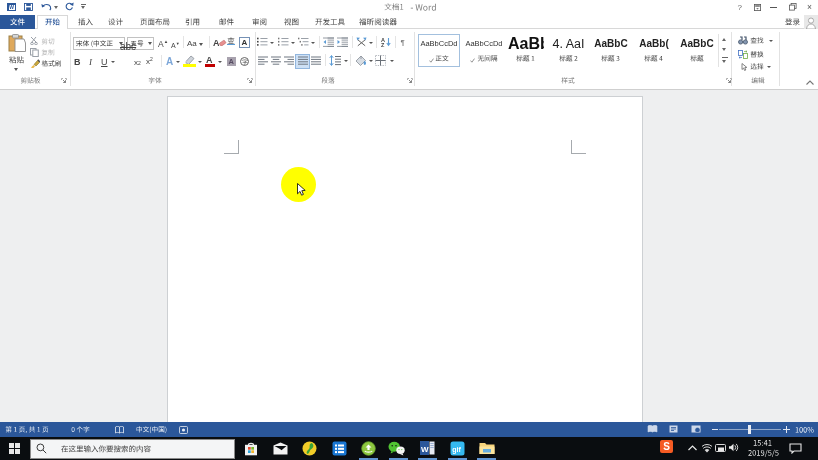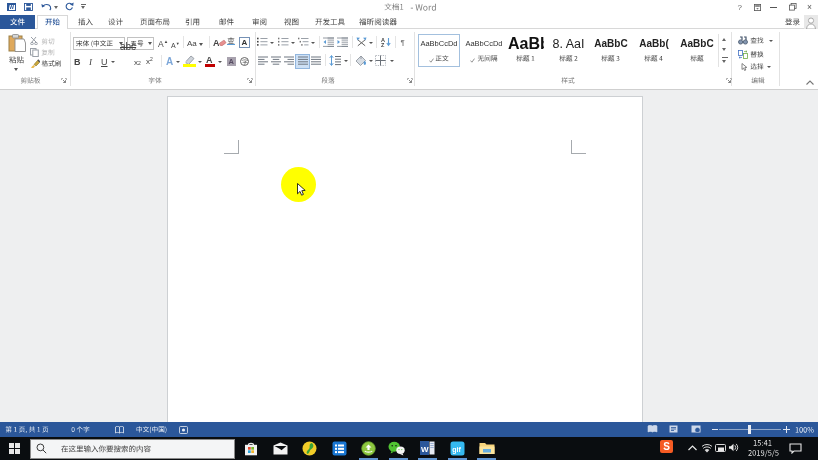--- a/index.html
+++ b/index.html
@@ -326,21 +326,21 @@
 <svg class="abs" style="left:470.2px;top:58px" width="5" height="5" viewBox="0 0 5 5">
     <path d="M0.5 2.6 L1.9 4.2 L4.5 0.6" stroke="#777" fill="none" stroke-width="0.8"></path>
   </svg>
 <svg style="position:absolute;left:476.75px;top:55px;overflow:visible;" width="21" height="7" viewBox="0 -6.16 21.00 7.35">
     <path d="M0.8 -5.4L0.8 -4.9L3.1 -4.9C3.1 -4.4 3.1 -3.9 3.0 -3.3L0.4 -3.3L0.4 -2.8L2.9 -2.8C2.6 -1.6 1.9 -0.5 0.3 0.1C0.4 0.2 0.6 0.4 0.6 0.6C2.4 -0.2 3.1 -1.5 3.4 -2.8L3.6 -2.8L3.6 -0.4C3.6 0.2 3.8 0.4 4.5 0.4C4.6 0.4 5.6 0.4 5.8 0.4C6.5 0.4 6.7 0.1 6.7 -1.0C6.6 -1.1 6.3 -1.1 6.2 -1.2C6.2 -0.3 6.1 -0.1 5.8 -0.1C5.6 -0.1 4.7 -0.1 4.5 -0.1C4.2 -0.1 4.1 -0.2 4.1 -0.4L4.1 -2.8L6.7 -2.8L6.7 -3.3L3.5 -3.3C3.6 -3.9 3.6 -4.4 3.6 -4.9L6.3 -4.9L6.3 -5.4ZM7.6 -4.3L7.6 0.6L8.2 0.6L8.2 -4.3ZM7.7 -5.5C8.1 -5.2 8.4 -4.8 8.6 -4.5L9.0 -4.8C8.9 -5.1 8.5 -5.5 8.1 -5.8ZM9.7 -2.1L11.3 -2.1L11.3 -1.1L9.7 -1.1ZM9.7 -3.4L11.3 -3.4L11.3 -2.5L9.7 -2.5ZM9.2 -3.9L9.2 -0.7L11.8 -0.7L11.8 -3.9ZM9.5 -5.5L9.5 -5.0L12.9 -5.0L12.9 -0.1C12.9 0.0 12.8 0.0 12.7 0.0C12.6 0.0 12.4 0.1 12.1 0.0C12.1 0.2 12.2 0.4 12.2 0.5C12.7 0.5 13.0 0.5 13.1 0.4C13.3 0.4 13.4 0.2 13.4 -0.1L13.4 -5.5ZM17.6 -4.3L19.8 -4.3L19.8 -3.7L17.6 -3.7ZM17.1 -4.7L17.1 -3.3L20.3 -3.3L20.3 -4.7ZM16.7 -5.6L16.7 -5.1L20.7 -5.1L20.7 -5.6ZM14.5 -5.6L14.5 0.5L15.0 0.5L15.0 -5.1L15.9 -5.1C15.8 -4.7 15.5 -4.0 15.3 -3.5C15.8 -3.0 16.0 -2.5 16.0 -2.1C16.0 -1.9 15.9 -1.7 15.8 -1.6C15.8 -1.6 15.7 -1.6 15.6 -1.6C15.5 -1.6 15.4 -1.6 15.2 -1.6C15.3 -1.4 15.3 -1.2 15.3 -1.1C15.5 -1.1 15.7 -1.1 15.8 -1.1C15.9 -1.1 16.1 -1.2 16.2 -1.2C16.4 -1.4 16.4 -1.7 16.4 -2.1C16.4 -2.5 16.3 -3.0 15.8 -3.6C16.0 -4.2 16.3 -4.8 16.5 -5.4L16.2 -5.6L16.1 -5.6ZM19.4 -2.4C19.2 -2.1 19.0 -1.7 18.8 -1.4L17.5 -1.4L17.5 -1.0L18.4 -1.0L18.4 0.4L18.9 0.4L18.9 -1.0L19.8 -1.0L19.8 -1.4L19.2 -1.4C19.4 -1.6 19.6 -1.9 19.7 -2.2ZM17.7 -2.2C17.9 -2.0 18.1 -1.6 18.2 -1.4L18.5 -1.5C18.4 -1.8 18.2 -2.1 18.0 -2.4ZM16.8 -2.9L16.8 0.6L17.3 0.6L17.3 -2.5L20.1 -2.5L20.1 0.0C20.1 0.1 20.1 0.1 20.0 0.1C19.9 0.1 19.7 0.1 19.4 0.1C19.5 0.2 19.6 0.4 19.6 0.6C19.9 0.6 20.2 0.6 20.3 0.5C20.5 0.4 20.6 0.3 20.6 0.0L20.6 -2.9Z" fill="#444"></path>
   </svg>
 <div class="abs" style="left:508px;top:36px;width:36px;height:15px;font-size:16px;font-weight:bold;color:#111;line-height:15px;white-space:nowrap;overflow:hidden">AaBb</div>
 <svg style="position:absolute;left:516.3px;top:55px;overflow:visible" width="19" height="7" viewBox="0 -6.16 19.45 7.35">
     <path d="M3.3 -5.3L3.3 -4.9L6.3 -4.9L6.3 -5.3ZM5.5 -2.3C5.8 -1.6 6.1 -0.7 6.2 -0.1L6.7 -0.3C6.6 -0.8 6.2 -1.7 5.9 -2.4ZM3.4 -2.4C3.3 -1.7 2.9 -0.9 2.5 -0.4C2.7 -0.3 2.9 -0.2 3.0 -0.1C3.4 -0.7 3.7 -1.5 3.9 -2.3ZM3.0 -3.7L3.0 -3.2L4.5 -3.2L4.5 -0.1C4.5 -0.0 4.4 -0.0 4.3 0.0C4.2 0.0 3.9 0.0 3.5 -0.0C3.6 0.2 3.7 0.4 3.7 0.5C4.2 0.5 4.5 0.5 4.7 0.4C4.9 0.3 5.0 0.2 5.0 -0.1L5.0 -3.2L6.7 -3.2L6.7 -3.7ZM1.4 -5.9L1.4 -4.4L0.3 -4.4L0.3 -3.9L1.3 -3.9C1.1 -3.0 0.6 -2.0 0.2 -1.5C0.3 -1.4 0.4 -1.2 0.5 -1.0C0.8 -1.5 1.2 -2.2 1.4 -3.0L1.4 0.6L1.9 0.6L1.9 -3.1C2.2 -2.8 2.5 -2.3 2.6 -2.1L2.9 -2.5C2.7 -2.7 2.1 -3.5 1.9 -3.7L1.9 -3.9L2.9 -3.9L2.9 -4.4L1.9 -4.4L1.9 -5.9ZM8.2 -4.3L9.7 -4.3L9.7 -3.8L8.2 -3.8ZM8.2 -5.2L9.7 -5.2L9.7 -4.7L8.2 -4.7ZM7.8 -5.6L7.8 -3.4L10.2 -3.4L10.2 -5.6ZM11.9 -3.7C11.8 -1.9 11.7 -1.0 10.2 -0.5C10.3 -0.5 10.4 -0.3 10.5 -0.2C12.1 -0.7 12.3 -1.7 12.3 -3.7ZM12.1 -1.3C12.6 -1.0 13.1 -0.5 13.4 -0.2L13.7 -0.6C13.4 -0.8 12.8 -1.3 12.4 -1.6ZM7.9 -2.1C7.8 -1.1 7.7 -0.3 7.2 0.3C7.3 0.3 7.5 0.5 7.6 0.5C7.9 0.2 8.0 -0.2 8.1 -0.7C8.8 0.2 9.8 0.4 11.3 0.4L13.6 0.4C13.6 0.3 13.7 0.1 13.7 -0.0C13.3 -0.0 11.6 -0.0 11.3 -0.0C10.5 -0.0 9.8 -0.1 9.2 -0.3L9.2 -1.3L10.4 -1.3L10.4 -1.7L9.2 -1.7L9.2 -2.5L10.5 -2.5L10.5 -2.9L7.3 -2.9L7.3 -2.5L8.8 -2.5L8.8 -0.6C8.6 -0.7 8.4 -1.0 8.2 -1.2C8.3 -1.5 8.3 -1.8 8.3 -2.1ZM10.8 -4.5L10.8 -1.5L11.2 -1.5L11.2 -4.1L12.9 -4.1L12.9 -1.5L13.3 -1.5L13.3 -4.5L12.0 -4.5C12.1 -4.6 12.2 -4.9 12.3 -5.1L13.7 -5.1L13.7 -5.6L10.5 -5.6L10.5 -5.1L11.8 -5.1C11.7 -4.9 11.6 -4.6 11.6 -4.5ZM16.2 0.0L19.0 0.0L19.0 -0.5L18.0 -0.5L18.0 -5.1L17.5 -5.1C17.2 -5.0 16.9 -4.9 16.4 -4.8L16.4 -4.4L17.3 -4.4L17.3 -0.5L16.2 -0.5Z" fill="#444"></path>
   </svg>
-<div class="abs" style="left:546.5px;top:38px;width:44px;height:12px;font-size:12.5px;font-weight:normal;color:#222;text-align:center;line-height:12px;white-space:nowrap">8. AaI</div>
+<div class="abs" style="left:546.5px;top:38px;width:44px;height:12px;font-size:12.5px;font-weight:normal;color:#222;text-align:center;line-height:12px;white-space:nowrap">4. AaI</div>
 <svg style="position:absolute;left:558.8px;top:55px;overflow:visible" width="19" height="7" viewBox="0 -6.16 19.45 7.35">
     <path d="M3.3 -5.3L3.3 -4.9L6.3 -4.9L6.3 -5.3ZM5.5 -2.3C5.8 -1.6 6.1 -0.7 6.2 -0.1L6.7 -0.3C6.6 -0.8 6.2 -1.7 5.9 -2.4ZM3.4 -2.4C3.3 -1.7 2.9 -0.9 2.5 -0.4C2.7 -0.3 2.9 -0.2 3.0 -0.1C3.4 -0.7 3.7 -1.5 3.9 -2.3ZM3.0 -3.7L3.0 -3.2L4.5 -3.2L4.5 -0.1C4.5 -0.0 4.4 -0.0 4.3 0.0C4.2 0.0 3.9 0.0 3.5 -0.0C3.6 0.2 3.7 0.4 3.7 0.5C4.2 0.5 4.5 0.5 4.7 0.4C4.9 0.3 5.0 0.2 5.0 -0.1L5.0 -3.2L6.7 -3.2L6.7 -3.7ZM1.4 -5.9L1.4 -4.4L0.3 -4.4L0.3 -3.9L1.3 -3.9C1.1 -3.0 0.6 -2.0 0.2 -1.5C0.3 -1.4 0.4 -1.2 0.5 -1.0C0.8 -1.5 1.2 -2.2 1.4 -3.0L1.4 0.6L1.9 0.6L1.9 -3.1C2.2 -2.8 2.5 -2.3 2.6 -2.1L2.9 -2.5C2.7 -2.7 2.1 -3.5 1.9 -3.7L1.9 -3.9L2.9 -3.9L2.9 -4.4L1.9 -4.4L1.9 -5.9ZM8.2 -4.3L9.7 -4.3L9.7 -3.8L8.2 -3.8ZM8.2 -5.2L9.7 -5.2L9.7 -4.7L8.2 -4.7ZM7.8 -5.6L7.8 -3.4L10.2 -3.4L10.2 -5.6ZM11.9 -3.7C11.8 -1.9 11.7 -1.0 10.2 -0.5C10.3 -0.5 10.4 -0.3 10.5 -0.2C12.1 -0.7 12.3 -1.7 12.3 -3.7ZM12.1 -1.3C12.6 -1.0 13.1 -0.5 13.4 -0.2L13.7 -0.6C13.4 -0.8 12.8 -1.3 12.4 -1.6ZM7.9 -2.1C7.8 -1.1 7.7 -0.3 7.2 0.3C7.3 0.3 7.5 0.5 7.6 0.5C7.9 0.2 8.0 -0.2 8.1 -0.7C8.8 0.2 9.8 0.4 11.3 0.4L13.6 0.4C13.6 0.3 13.7 0.1 13.7 -0.0C13.3 -0.0 11.6 -0.0 11.3 -0.0C10.5 -0.0 9.8 -0.1 9.2 -0.3L9.2 -1.3L10.4 -1.3L10.4 -1.7L9.2 -1.7L9.2 -2.5L10.5 -2.5L10.5 -2.9L7.3 -2.9L7.3 -2.5L8.8 -2.5L8.8 -0.6C8.6 -0.7 8.4 -1.0 8.2 -1.2C8.3 -1.5 8.3 -1.8 8.3 -2.1ZM10.8 -4.5L10.8 -1.5L11.2 -1.5L11.2 -4.1L12.9 -4.1L12.9 -1.5L13.3 -1.5L13.3 -4.5L12.0 -4.5C12.1 -4.6 12.2 -4.9 12.3 -5.1L13.7 -5.1L13.7 -5.6L10.5 -5.6L10.5 -5.1L11.8 -5.1C11.7 -4.9 11.6 -4.6 11.6 -4.5ZM15.9 0.0L19.1 0.0L19.1 -0.6L17.7 -0.6C17.4 -0.6 17.1 -0.5 16.8 -0.5C18.0 -1.6 18.9 -2.7 18.9 -3.7C18.9 -4.6 18.3 -5.2 17.4 -5.2C16.7 -5.2 16.3 -4.9 15.8 -4.5L16.2 -4.1C16.5 -4.5 16.9 -4.7 17.3 -4.7C17.9 -4.7 18.2 -4.3 18.2 -3.7C18.2 -2.8 17.5 -1.8 15.9 -0.4Z" fill="#444"></path>
   </svg>
 <div class="abs" style="left:589px;top:38px;width:44px;height:12px;font-size:10px;font-weight:bold;color:#222;text-align:center;line-height:12px;white-space:nowrap">AaBbC</div>
 <svg style="position:absolute;left:601.3px;top:55px;overflow:visible" width="19" height="7" viewBox="0 -6.16 19.45 7.35">
     <path d="M3.3 -5.3L3.3 -4.9L6.3 -4.9L6.3 -5.3ZM5.5 -2.3C5.8 -1.6 6.1 -0.7 6.2 -0.1L6.7 -0.3C6.6 -0.8 6.2 -1.7 5.9 -2.4ZM3.4 -2.4C3.3 -1.7 2.9 -0.9 2.5 -0.4C2.7 -0.3 2.9 -0.2 3.0 -0.1C3.4 -0.7 3.7 -1.5 3.9 -2.3ZM3.0 -3.7L3.0 -3.2L4.5 -3.2L4.5 -0.1C4.5 -0.0 4.4 -0.0 4.3 0.0C4.2 0.0 3.9 0.0 3.5 -0.0C3.6 0.2 3.7 0.4 3.7 0.5C4.2 0.5 4.5 0.5 4.7 0.4C4.9 0.3 5.0 0.2 5.0 -0.1L5.0 -3.2L6.7 -3.2L6.7 -3.7ZM1.4 -5.9L1.4 -4.4L0.3 -4.4L0.3 -3.9L1.3 -3.9C1.1 -3.0 0.6 -2.0 0.2 -1.5C0.3 -1.4 0.4 -1.2 0.5 -1.0C0.8 -1.5 1.2 -2.2 1.4 -3.0L1.4 0.6L1.9 0.6L1.9 -3.1C2.2 -2.8 2.5 -2.3 2.6 -2.1L2.9 -2.5C2.7 -2.7 2.1 -3.5 1.9 -3.7L1.9 -3.9L2.9 -3.9L2.9 -4.4L1.9 -4.4L1.9 -5.9ZM8.2 -4.3L9.7 -4.3L9.7 -3.8L8.2 -3.8ZM8.2 -5.2L9.7 -5.2L9.7 -4.7L8.2 -4.7ZM7.8 -5.6L7.8 -3.4L10.2 -3.4L10.2 -5.6ZM11.9 -3.7C11.8 -1.9 11.7 -1.0 10.2 -0.5C10.3 -0.5 10.4 -0.3 10.5 -0.2C12.1 -0.7 12.3 -1.7 12.3 -3.7ZM12.1 -1.3C12.6 -1.0 13.1 -0.5 13.4 -0.2L13.7 -0.6C13.4 -0.8 12.8 -1.3 12.4 -1.6ZM7.9 -2.1C7.8 -1.1 7.7 -0.3 7.2 0.3C7.3 0.3 7.5 0.5 7.6 0.5C7.9 0.2 8.0 -0.2 8.1 -0.7C8.8 0.2 9.8 0.4 11.3 0.4L13.6 0.4C13.6 0.3 13.7 0.1 13.7 -0.0C13.3 -0.0 11.6 -0.0 11.3 -0.0C10.5 -0.0 9.8 -0.1 9.2 -0.3L9.2 -1.3L10.4 -1.3L10.4 -1.7L9.2 -1.7L9.2 -2.5L10.5 -2.5L10.5 -2.9L7.3 -2.9L7.3 -2.5L8.8 -2.5L8.8 -0.6C8.6 -0.7 8.4 -1.0 8.2 -1.2C8.3 -1.5 8.3 -1.8 8.3 -2.1ZM10.8 -4.5L10.8 -1.5L11.2 -1.5L11.2 -4.1L12.9 -4.1L12.9 -1.5L13.3 -1.5L13.3 -4.5L12.0 -4.5C12.1 -4.6 12.2 -4.9 12.3 -5.1L13.7 -5.1L13.7 -5.6L10.5 -5.6L10.5 -5.1L11.8 -5.1C11.7 -4.9 11.6 -4.6 11.6 -4.5ZM17.4 0.1C18.3 0.1 19.1 -0.5 19.1 -1.4C19.1 -2.1 18.6 -2.5 18.0 -2.7L18.0 -2.7C18.5 -2.9 18.9 -3.3 18.9 -3.9C18.9 -4.8 18.3 -5.2 17.4 -5.2C16.8 -5.2 16.3 -5.0 16.0 -4.6L16.3 -4.2C16.6 -4.5 17.0 -4.7 17.4 -4.7C17.9 -4.7 18.2 -4.4 18.2 -3.9C18.2 -3.3 17.9 -2.9 16.8 -2.9L16.8 -2.4C18.0 -2.4 18.4 -2.0 18.4 -1.4C18.4 -0.8 18.0 -0.4 17.4 -0.4C16.8 -0.4 16.4 -0.7 16.1 -1.0L15.8 -0.6C16.1 -0.2 16.6 0.1 17.4 0.1Z" fill="#444"></path>
   </svg>
 <div class="abs" style="left:632px;top:38px;width:44px;height:12px;font-size:10px;font-weight:bold;color:#222;text-align:center;line-height:12px;white-space:nowrap">AaBb(</div>
 <svg style="position:absolute;left:644.3px;top:55px;overflow:visible" width="19" height="7" viewBox="0 -6.16 19.45 7.35">
     <path d="M3.3 -5.3L3.3 -4.9L6.3 -4.9L6.3 -5.3ZM5.5 -2.3C5.8 -1.6 6.1 -0.7 6.2 -0.1L6.7 -0.3C6.6 -0.8 6.2 -1.7 5.9 -2.4ZM3.4 -2.4C3.3 -1.7 2.9 -0.9 2.5 -0.4C2.7 -0.3 2.9 -0.2 3.0 -0.1C3.4 -0.7 3.7 -1.5 3.9 -2.3ZM3.0 -3.7L3.0 -3.2L4.5 -3.2L4.5 -0.1C4.5 -0.0 4.4 -0.0 4.3 0.0C4.2 0.0 3.9 0.0 3.5 -0.0C3.6 0.2 3.7 0.4 3.7 0.5C4.2 0.5 4.5 0.5 4.7 0.4C4.9 0.3 5.0 0.2 5.0 -0.1L5.0 -3.2L6.7 -3.2L6.7 -3.7ZM1.4 -5.9L1.4 -4.4L0.3 -4.4L0.3 -3.9L1.3 -3.9C1.1 -3.0 0.6 -2.0 0.2 -1.5C0.3 -1.4 0.4 -1.2 0.5 -1.0C0.8 -1.5 1.2 -2.2 1.4 -3.0L1.4 0.6L1.9 0.6L1.9 -3.1C2.2 -2.8 2.5 -2.3 2.6 -2.1L2.9 -2.5C2.7 -2.7 2.1 -3.5 1.9 -3.7L1.9 -3.9L2.9 -3.9L2.9 -4.4L1.9 -4.4L1.9 -5.9ZM8.2 -4.3L9.7 -4.3L9.7 -3.8L8.2 -3.8ZM8.2 -5.2L9.7 -5.2L9.7 -4.7L8.2 -4.7ZM7.8 -5.6L7.8 -3.4L10.2 -3.4L10.2 -5.6ZM11.9 -3.7C11.8 -1.9 11.7 -1.0 10.2 -0.5C10.3 -0.5 10.4 -0.3 10.5 -0.2C12.1 -0.7 12.3 -1.7 12.3 -3.7ZM12.1 -1.3C12.6 -1.0 13.1 -0.5 13.4 -0.2L13.7 -0.6C13.4 -0.8 12.8 -1.3 12.4 -1.6ZM7.9 -2.1C7.8 -1.1 7.7 -0.3 7.2 0.3C7.3 0.3 7.5 0.5 7.6 0.5C7.9 0.2 8.0 -0.2 8.1 -0.7C8.8 0.2 9.8 0.4 11.3 0.4L13.6 0.4C13.6 0.3 13.7 0.1 13.7 -0.0C13.3 -0.0 11.6 -0.0 11.3 -0.0C10.5 -0.0 9.8 -0.1 9.2 -0.3L9.2 -1.3L10.4 -1.3L10.4 -1.7L9.2 -1.7L9.2 -2.5L10.5 -2.5L10.5 -2.9L7.3 -2.9L7.3 -2.5L8.8 -2.5L8.8 -0.6C8.6 -0.7 8.4 -1.0 8.2 -1.2C8.3 -1.5 8.3 -1.8 8.3 -2.1ZM10.8 -4.5L10.8 -1.5L11.2 -1.5L11.2 -4.1L12.9 -4.1L12.9 -1.5L13.3 -1.5L13.3 -4.5L12.0 -4.5C12.1 -4.6 12.2 -4.9 12.3 -5.1L13.7 -5.1L13.7 -5.6L10.5 -5.6L10.5 -5.1L11.8 -5.1C11.7 -4.9 11.6 -4.6 11.6 -4.5ZM17.9 0.0L18.6 0.0L18.6 -1.4L19.2 -1.4L19.2 -1.9L18.6 -1.9L18.6 -5.1L17.8 -5.1L15.7 -1.8L15.7 -1.4L17.9 -1.4ZM17.9 -1.9L16.4 -1.9L17.5 -3.7C17.7 -3.9 17.8 -4.2 18.0 -4.4L18.0 -4.4C18.0 -4.2 17.9 -3.8 17.9 -3.5Z" fill="#444"></path>

